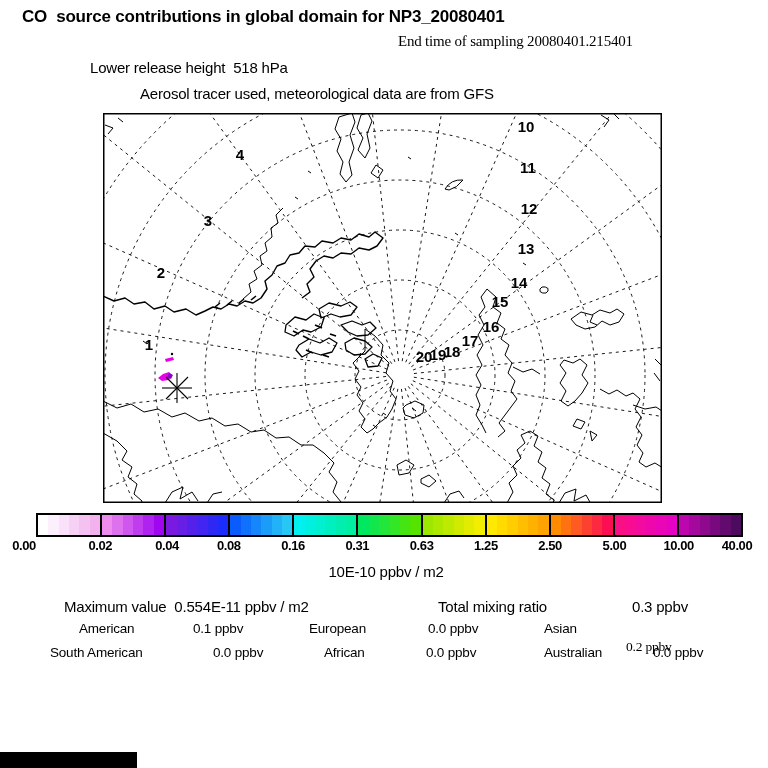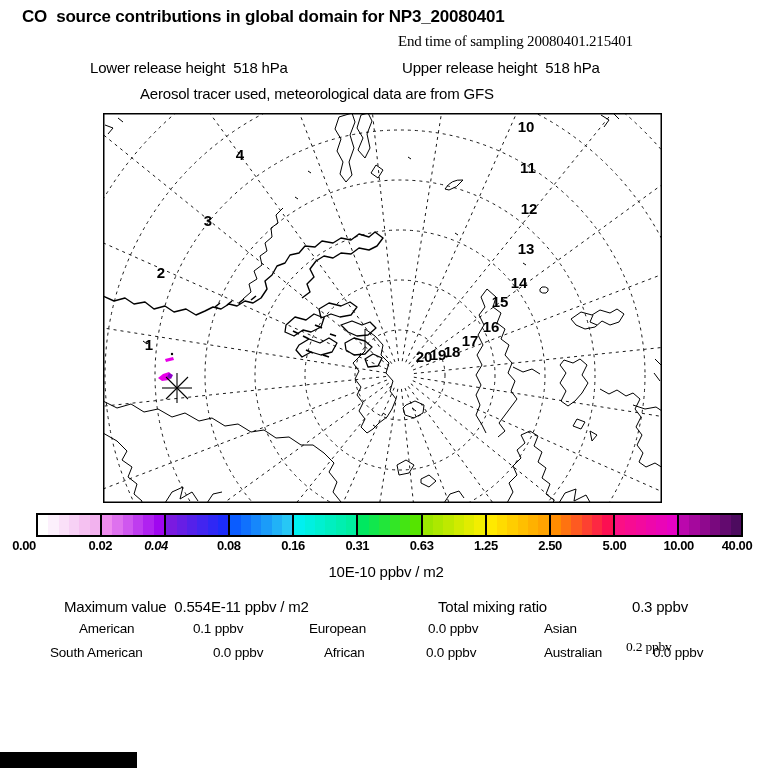--- a/index.html
+++ b/index.html
@@ -25,21 +25,20 @@
   svg text{font-family:"Liberation Sans","DejaVu Sans",sans-serif;font-weight:bold;font-size:15px;}
 </style>
 </head>
 <body>
 
 <div id="page">
 
   <div class="abs title" style="left:22px;top:7px;">CO  source contributions in global domain for NP3_20080401</div>
   <div class="abs hline" style="left:398px;top:33px;font-family:Liberation Serif, serif;">End time of sampling 20080401.215401</div>
   <div class="abs hline" style="left:90px;top:59px;">Lower release height  518 hPa</div>
-  <div class="abs hline" style="left:402px;top:59px;">Upper release height  518 hPa</div>
   <div class="abs hline" style="left:140px;top:85px;">Aerosol tracer used, meteorological data are from GFS</div>
 
   <svg id="mapsvg" style="position:absolute;left:103px;top:113px;" width="559" height="390" viewBox="0 0 559 390">
     <defs>
         <clipPath id="mclip">
           <rect x="1" y="1" width="557" height="388"></rect>
         </clipPath>
       </defs>
 
     <g id="graticule" clip-path="url(#mclip)" stroke="#000" stroke-width="0.9" fill="none" stroke-dasharray="3,4">
@@ -239,21 +238,21 @@
         <div class="cb-step" style="background: rgb(165, 8, 157);"></div>
         <div class="cb-step" style="background: rgb(143, 9, 142);"></div>
         <div class="cb-step" style="background: rgb(121, 9, 126);"></div>
         <div class="cb-step" style="background: rgb(99, 10, 111);"></div>
         <div class="cb-step" style="background: rgb(77, 11, 95);"></div>
       </div>
     </div>
   <div id="cbticks">
       <span class="cb-tick" style="left: 24px;">0.00</span>
       <span class="cb-tick" style="left: 100.27px;">0.02</span>
-      <span class="cb-tick" style="left: 156px; font-style: italic;">0.04</span>
+      <span class="cb-tick" style="left: 167px;">0.04</span>
       <span class="cb-tick" style="left: 228.81px;">0.08</span>
       <span class="cb-tick" style="left: 293.08px;">0.16</span>
       <span class="cb-tick" style="left: 357.35px;">0.31</span>
       <span class="cb-tick" style="left: 421.62px;">0.63</span>
       <span class="cb-tick" style="left: 485.89px;">1.25</span>
       <span class="cb-tick" style="left: 550px;">2.50</span>
       <span class="cb-tick" style="left: 614.43px;">5.00</span>
       <span class="cb-tick" style="left: 678.7px;">10.00</span>
       <span class="cb-tick" style="left: 737px;">40.00</span>
     </div>

